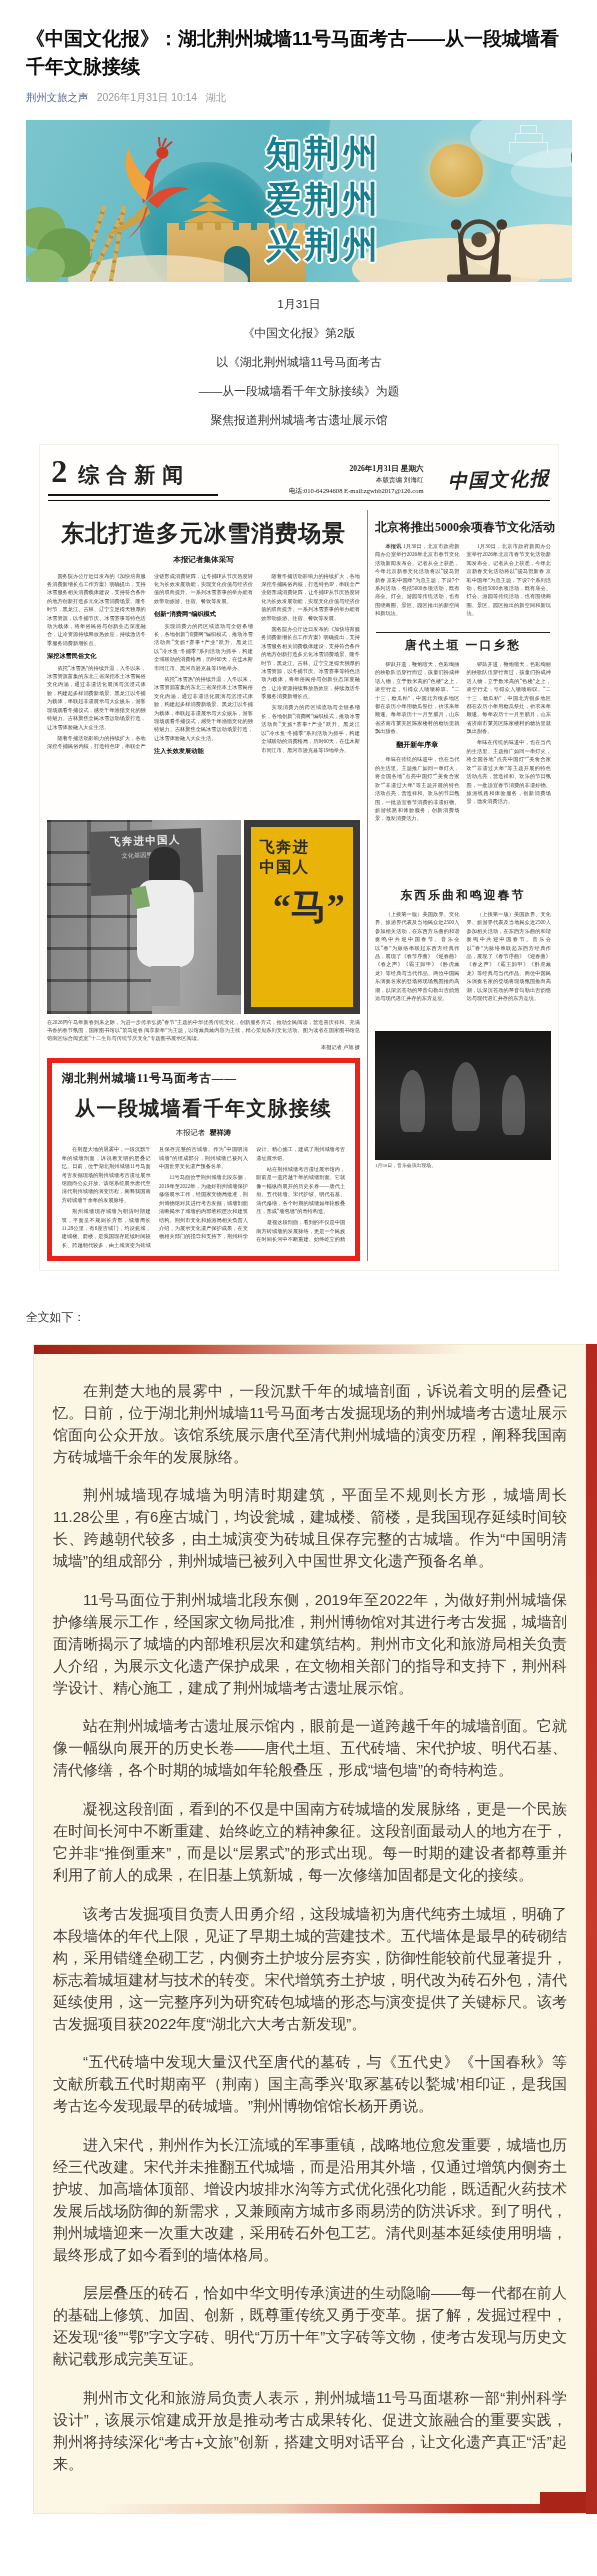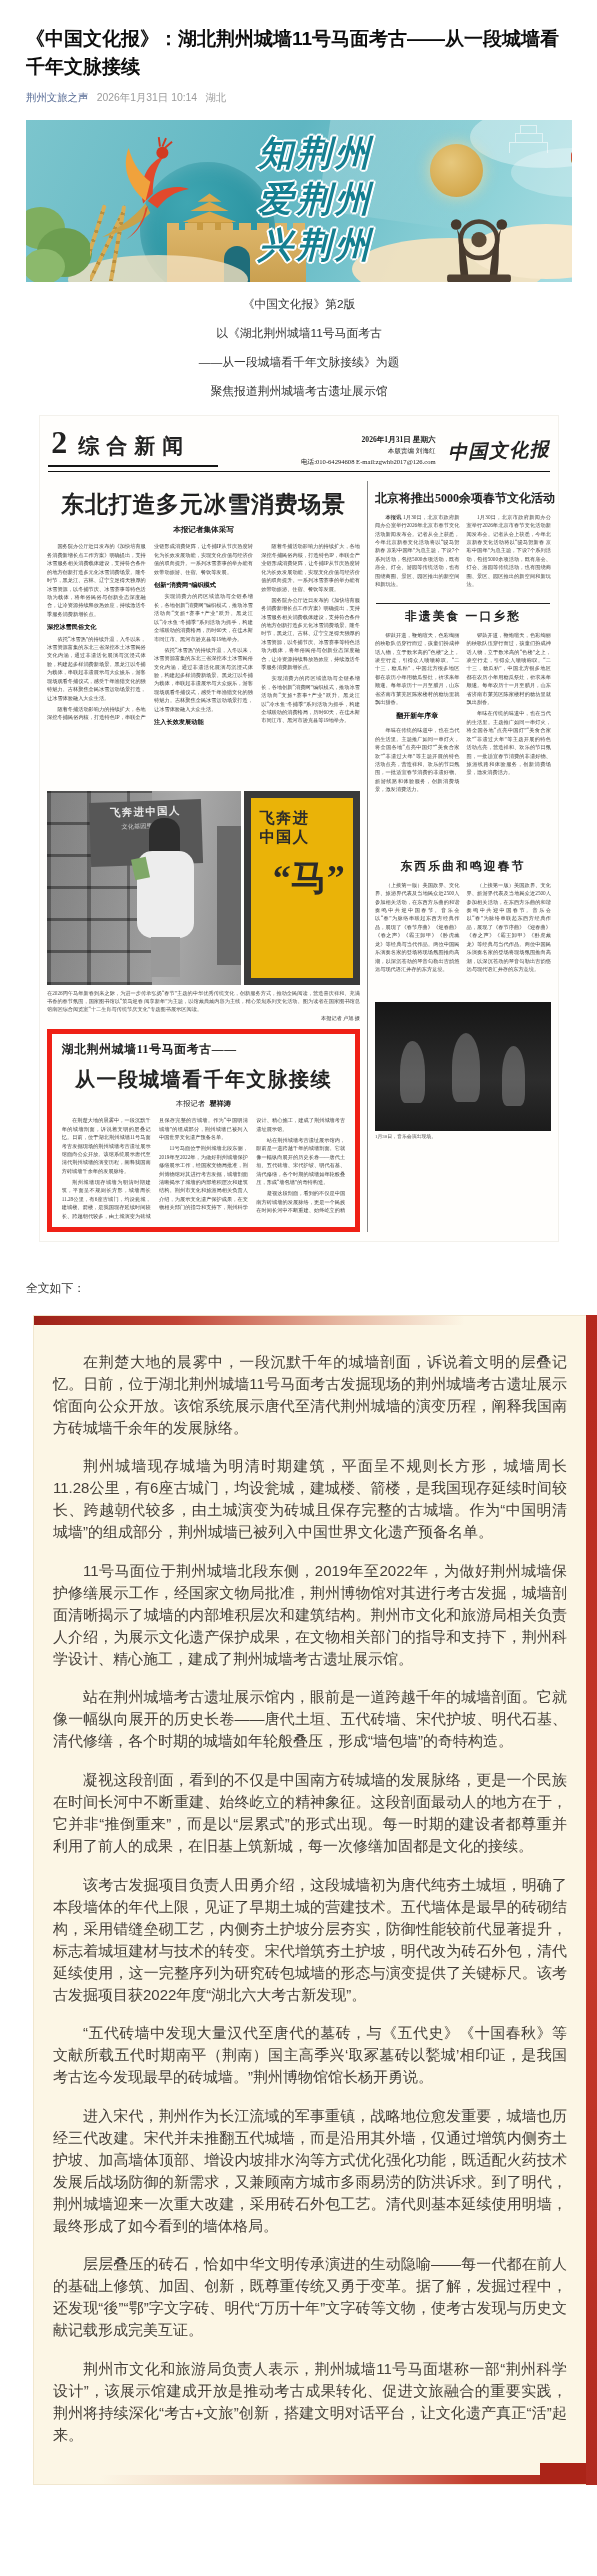--- a/index.html
+++ b/index.html
@@ -7,21 +7,21 @@
   
   .title{margin:25px 26px 0;font-size:19px;font-weight:700;line-height:1.45;color:#0d0d0d;}
   .meta{margin:11px 26px 0;font-size:10.4px;display:flex;gap:8.3px;align-items:center;}
   .account{color:#576b95;}
   .meta-gray{color:#9b9b9b;}
   
   .banner{position:relative;margin:15.3px 26px 0;height:162px;overflow:hidden;
     background:linear-gradient(115deg,#7cc5cd 0%,#5fb6c2 45%,#8ed2d8 80%,#a8dde2 100%);}
   .banner .ray{position:absolute;left:55%;top:-28px;width:291px;height:139px;
     background:linear-gradient(115deg,rgba(255,255,255,.28),rgba(255,255,255,0) 60%);transform:rotate(8deg);}
-  .slogan{position:absolute;left:232px;top:9.7px;font-weight:700;font-style:italic;
+  .slogan{position:absolute;left:240px;top:9.7px;font-weight:700;
     font-size:35px;line-height:46px;letter-spacing:3.5px;color:#157f91;
     text-shadow:2.1px 0 0 #fff,-2.1px 0 0 #fff,0 2.1px 0 #fff,0 -2.1px 0 #fff,1.4px 1.4px 0 #fff,-1.4px -1.4px 0 #fff,1.4px -1.4px 0 #fff,-1.4px 1.4px 0 #fff;}
   .moon{position:absolute;left:404px;top:24px;width:53px;height:53px;border-radius:50%;
     background:radial-gradient(circle at 40% 35%,#e7c87d,#d4a94e 70%,#c59a41);box-shadow:0 0 15.3px rgba(240,220,160,.8);}
   .cloud{position:absolute;border-radius:50%;background:rgba(255,255,255,.38);}
   .cloud.c1{left:444px;top:-14px;width:153px;height:62px;}
   .cloud.c2{left:485px;top:28px;width:125px;height:49px;background:rgba(255,255,255,.28);}
   .cloud.cream1{left:326px;top:118px;width:194px;height:62px;background:#f2e1c0;opacity:.95;}
   .cloud.cream2{left:444px;top:104px;width:153px;height:55px;background:#f6e8cc;}
   .cloud.cream3{left:42px;top:135px;width:180px;height:49px;background:#f2e1c0;opacity:.8;}
@@ -57,21 +57,21 @@
   
   .intro{text-align:center;padding-top:8.3px;margin-top:8.3px;}
   .intro p{font-size:11.8px;color:#353535;margin:0 0 17.3px;line-height:1;}
   
   .paper{width:520px;margin:0 auto;background:#fffefc;font-family:"Liberation Serif",serif;color:#222;
     border:0.7px solid #f3f1ec;box-sizing:border-box;padding:4.2px 7px 8.3px;}
   .ph{display:flex;justify-content:space-between;align-items:flex-end;padding:7px 1.4px 4.2px;}
   .ph-left{display:flex;align-items:baseline;gap:11px;border-bottom:2.8px solid #151515;padding:0 28px 5.5px 2.8px;}
   .page-no{font-size:32px;font-weight:700;line-height:.9;}
   .section{font-size:21px;font-weight:700;letter-spacing:7px;}
-  .ph-right{display:flex;align-items:flex-end;gap:12px;justify-content:center;}
+  .ph-right{display:flex;align-items:flex-end;gap:24px;justify-content:center;}
   .ph-info{text-align:right;font-size:6.6px;line-height:1.6;color:#222;}
   .ph-info .d1{font-weight:700;font-size:7.6px;}
   .masthead{font-size:19px;font-weight:700;font-style:italic;letter-spacing:1.4px;transform:rotate(-2deg);padding-bottom:2.8px;}
   .header-rule{border-top:1.7px solid #111;margin:0 1.4px 4.2px;}
   .pbody{display:flex;padding-top:4.2px;}
   .pleft{width:313px;}
   .pright{flex:1;border-left:0.7px solid #888;margin-left:7px;padding-left:7px;min-width:0;}
   .h-main{font-size:23px;font-weight:700;text-align:center;margin:8.3px 0 5.5px;letter-spacing:0.7px;}
   .h-by{text-align:center;font-size:7.6px;font-weight:700;margin-bottom:7px;}
   .smalltext{font-size:5.2px;line-height:1.62;text-align:justify;color:#3d3d3d;overflow:hidden;}
@@ -199,20 +199,21 @@
     <circle cx="50" cy="40" r="10" fill="#5a4a38"></circle>
     <path d="M26,88 C22,60 26,40 20,24 C30,40 34,62 36,88 Z" fill="#463a2e"></path>
     <path d="M74,88 C78,60 74,40 80,24 C70,40 66,62 64,88 Z" fill="#463a2e"></path>
     <circle cx="20" cy="20" r="7" fill="#463a2e"></circle>
     <circle cx="80" cy="20" r="7" fill="#463a2e"></circle>
     <rect x="8" y="86" width="84" height="10" rx="3" fill="#4e4033"></rect>
   </svg>
 </div>
 
 <div class="intro">
+  <p>1月31日</p>
   <p>《中国文化报》第2版</p>
   <p>以《湖北荆州城墙11号马面考古</p>
   <p>——从一段城墙看千年文脉接续》为题</p>
   <p>聚焦报道荆州城墙考古遗址展示馆</p>
 </div>
 
 <div class="paper">
   <div class="ph">
     <div class="ph-left">
       <span class="page-no">2</span>
@@ -289,21 +290,21 @@
       </div>
     </div>
 
     <div class="pright">
       <div class="h-r1">北京将推出5000余项春节文化活动</div>
       <div class="smalltext cols2 r1" id="np-right-a1">
           <p><b>本报讯 </b>1月30日，北京市政府新闻办公室举行2026年北京市春节文化活动新闻发布会。记者从会上获悉，今年北京新春文化活动将以“骏马贺新春 京彩中国年”为总主题，下设7个系列活动，包括5000余项活动，既有庙会、灯会、游园等传统活动，也有围绕商圈、景区、园区推出的新空间和新玩法。</p>
           <p>1月30日，北京市政府新闻办公室举行2026年北京市春节文化活动新闻发布会。记者从会上获悉，今年北京新春文化活动将以“骏马贺新春 京彩中国年”为总主题，下设7个系列活动，包括5000余项活动，既有庙会、灯会、游园等传统活动，也有围绕商圈、景区、园区推出的新空间和新玩法。</p>
         </div>
       <hr class="rule">
-      <div class="h-r2">非遗美食 一口乡愁</div>
+      <div class="h-r2">唐代土垣 一口乡愁</div>
       <div class="smalltext cols2 r2" id="np-right-a2">
           <p>锣鼓开道，鞭炮喧天，色彩绚丽的秧歌队伍穿行而过，孩童们扮成神话人物，立于数米高的“色楼”之上，凌空行走，引得众人啧啧称叹。“二十三，糖瓜粘”，中国北方很多地区都在农历小年用糖瓜祭灶，祈求来年顺遂。每年农历十一月至腊月，山东省济南市莱芜区陈家楼村的糖坊里就飘出甜香。</p>
           <div class="r-subhead">翻开新年序章</div>
           <p>年味在传统的味道中，也在当代的生活里。主题推广如同一串灯火，将全国各地“点亮中国灯”“美食合家欢”“非遗过大年”等主题开展的特色活动点亮，营造祥和、欢乐的节日氛围，一批适宜春节消费的非遗好物、旅游线路和体验服务，创新消费场景，激发消费活力。</p>
           <p>锣鼓开道，鞭炮喧天，色彩绚丽的秧歌队伍穿行而过，孩童们扮成神话人物，立于数米高的“色楼”之上，凌空行走，引得众人啧啧称叹。“二十三，糖瓜粘”，中国北方很多地区都在农历小年用糖瓜祭灶，祈求来年顺遂。每年农历十一月至腊月，山东省济南市莱芜区陈家楼村的糖坊里就飘出甜香。</p>
           <p>年味在传统的味道中，也在当代的生活里。主题推广如同一串灯火，将全国各地“点亮中国灯”“美食合家欢”“非遗过大年”等主题开展的特色活动点亮，营造祥和、欢乐的节日氛围，一批适宜春节消费的非遗好物、旅游线路和体验服务，创新消费场景，激发消费活力。</p>
         </div>
       <div class="h-r2">东西乐曲和鸣迎春节</div>
       <div class="smalltext cols2 r3" id="np-right-a3">
           <p>（上接第一版）美国政界、文化界、旅游界代表及当地民众近2500人参加相关活动，在东西方乐曲的和谐奏鸣中共迎中国春节。音乐会以“春”为脉络串联起东西方经典作品，展现了《春节序曲》《迎春曲》《春之声》《霸王卸甲》《卧虎藏龙》等经典与当代作品。两位中国民乐演奏名家的登场将现场氛围推向高潮，以深沉苍劲的琴音勾勒出古韵悠远与现代语汇并存的东方意境。</p>

